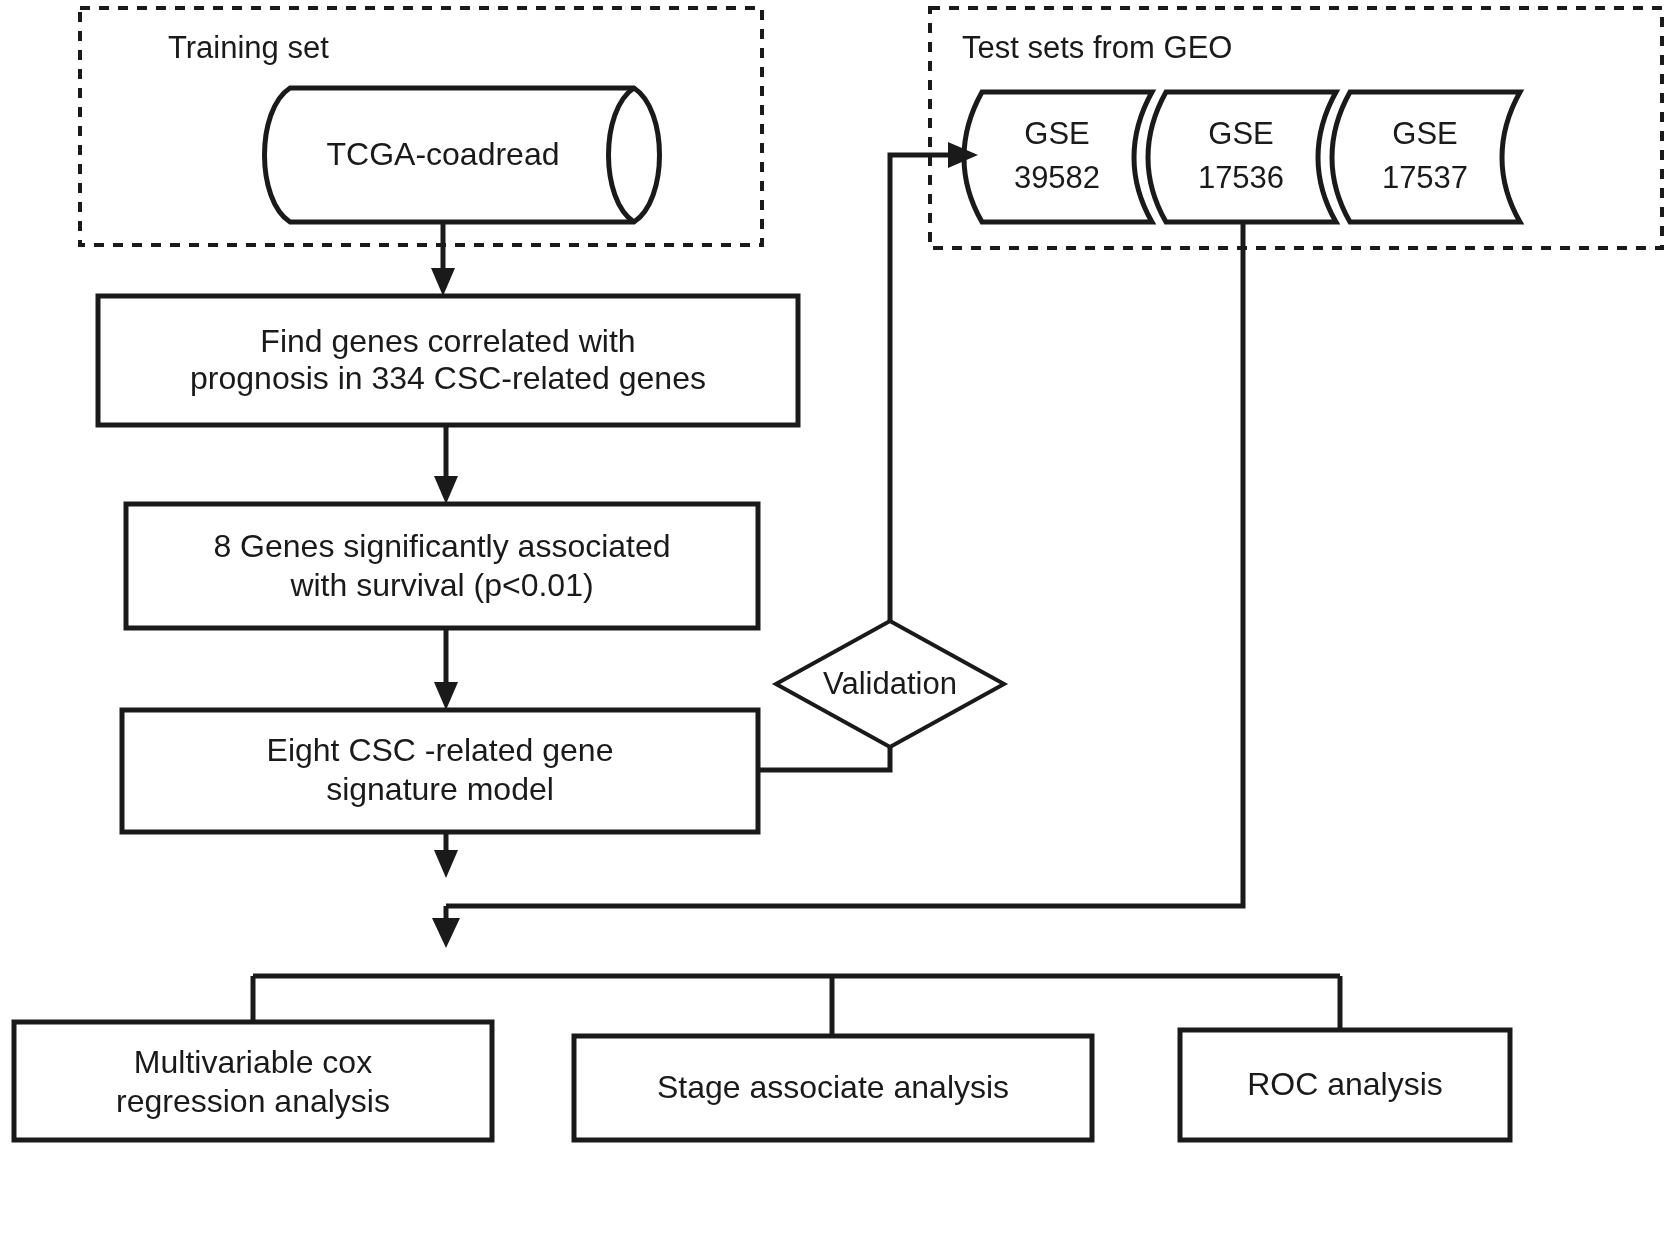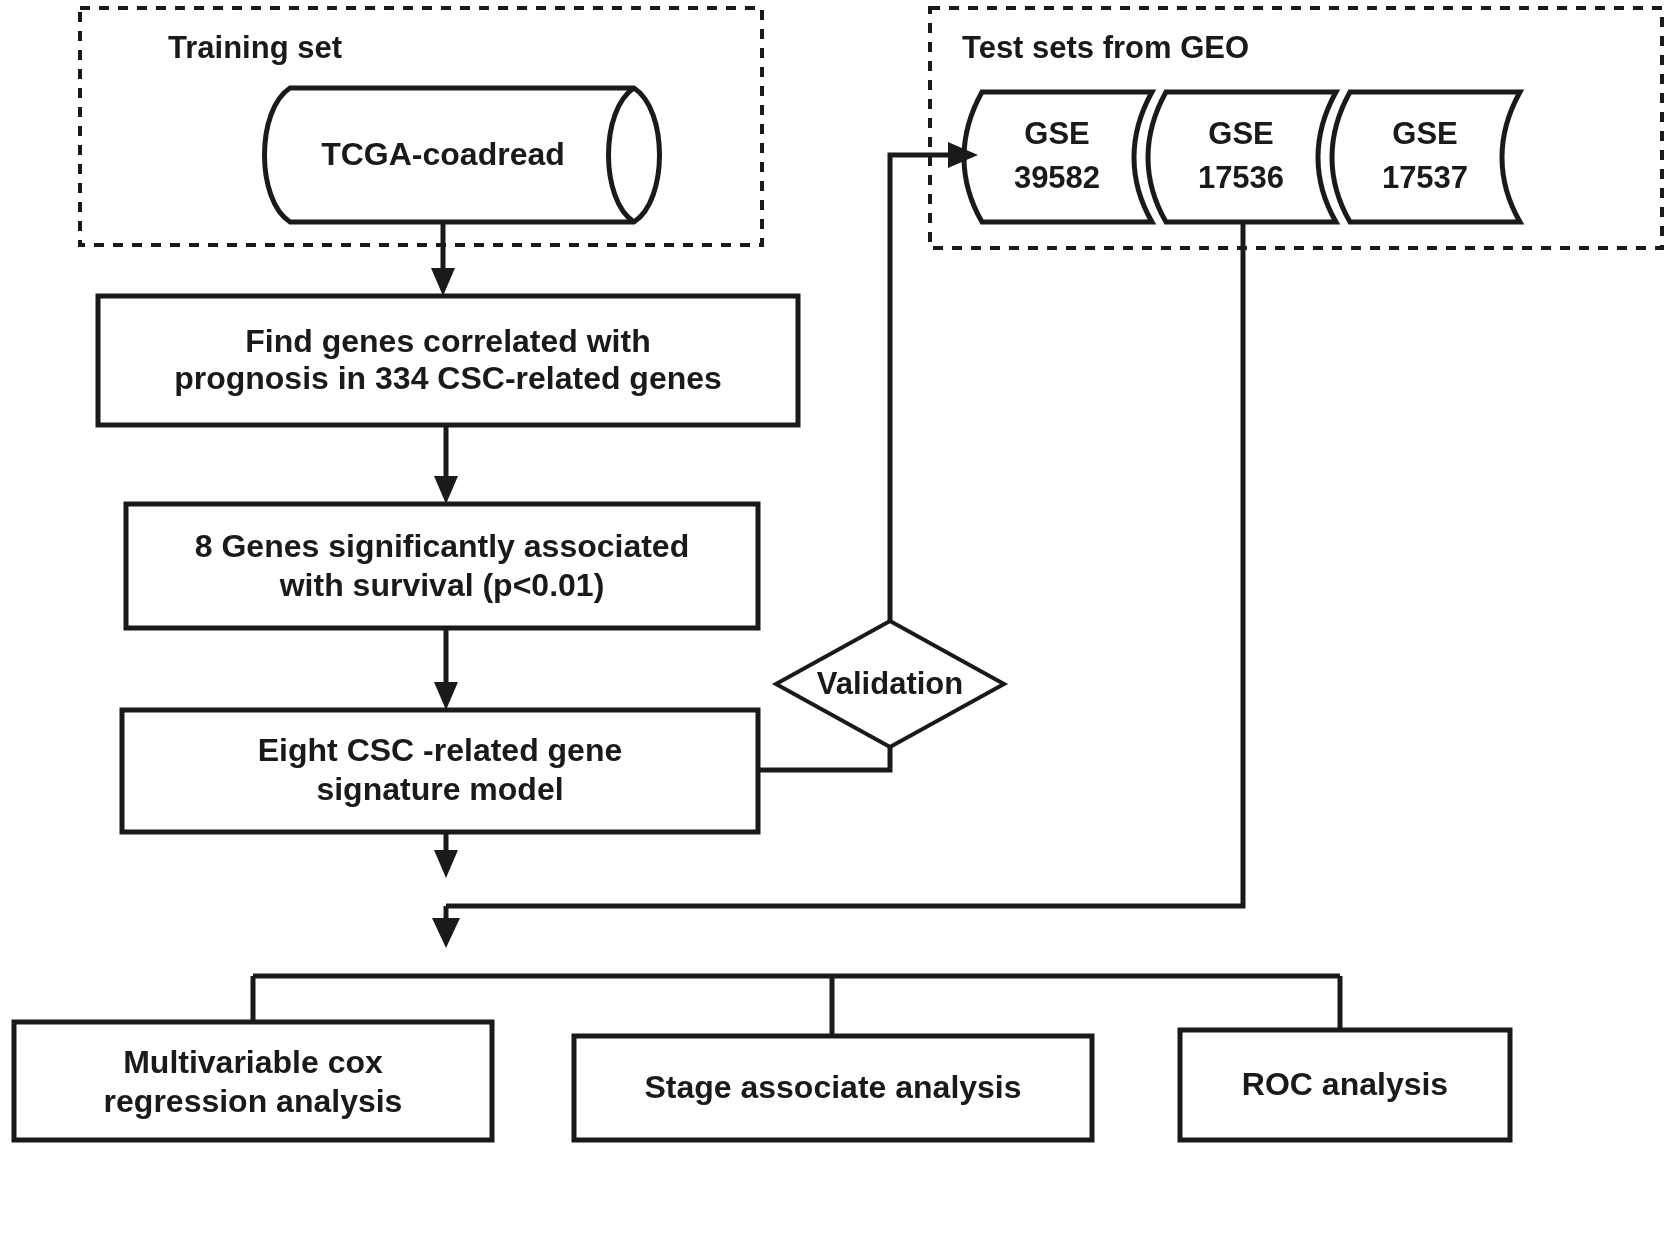--- a/index.html
+++ b/index.html
@@ -9,21 +9,20 @@
   }
   body {
     font-family: "Liberation Sans", sans-serif;
   }
   #stage {
     position: relative;
     width: 1678px;
     height: 1242px;
     background: #ffffff;
     overflow: hidden;
-    font-weight: bold;
   }
   #flow-svg {
     position: absolute;
     left: 0;
     top: 0;
     width: 1678px;
     height: 1242px;
   }
   .node-text {
     font-family: "Liberation Sans", sans-serif;

